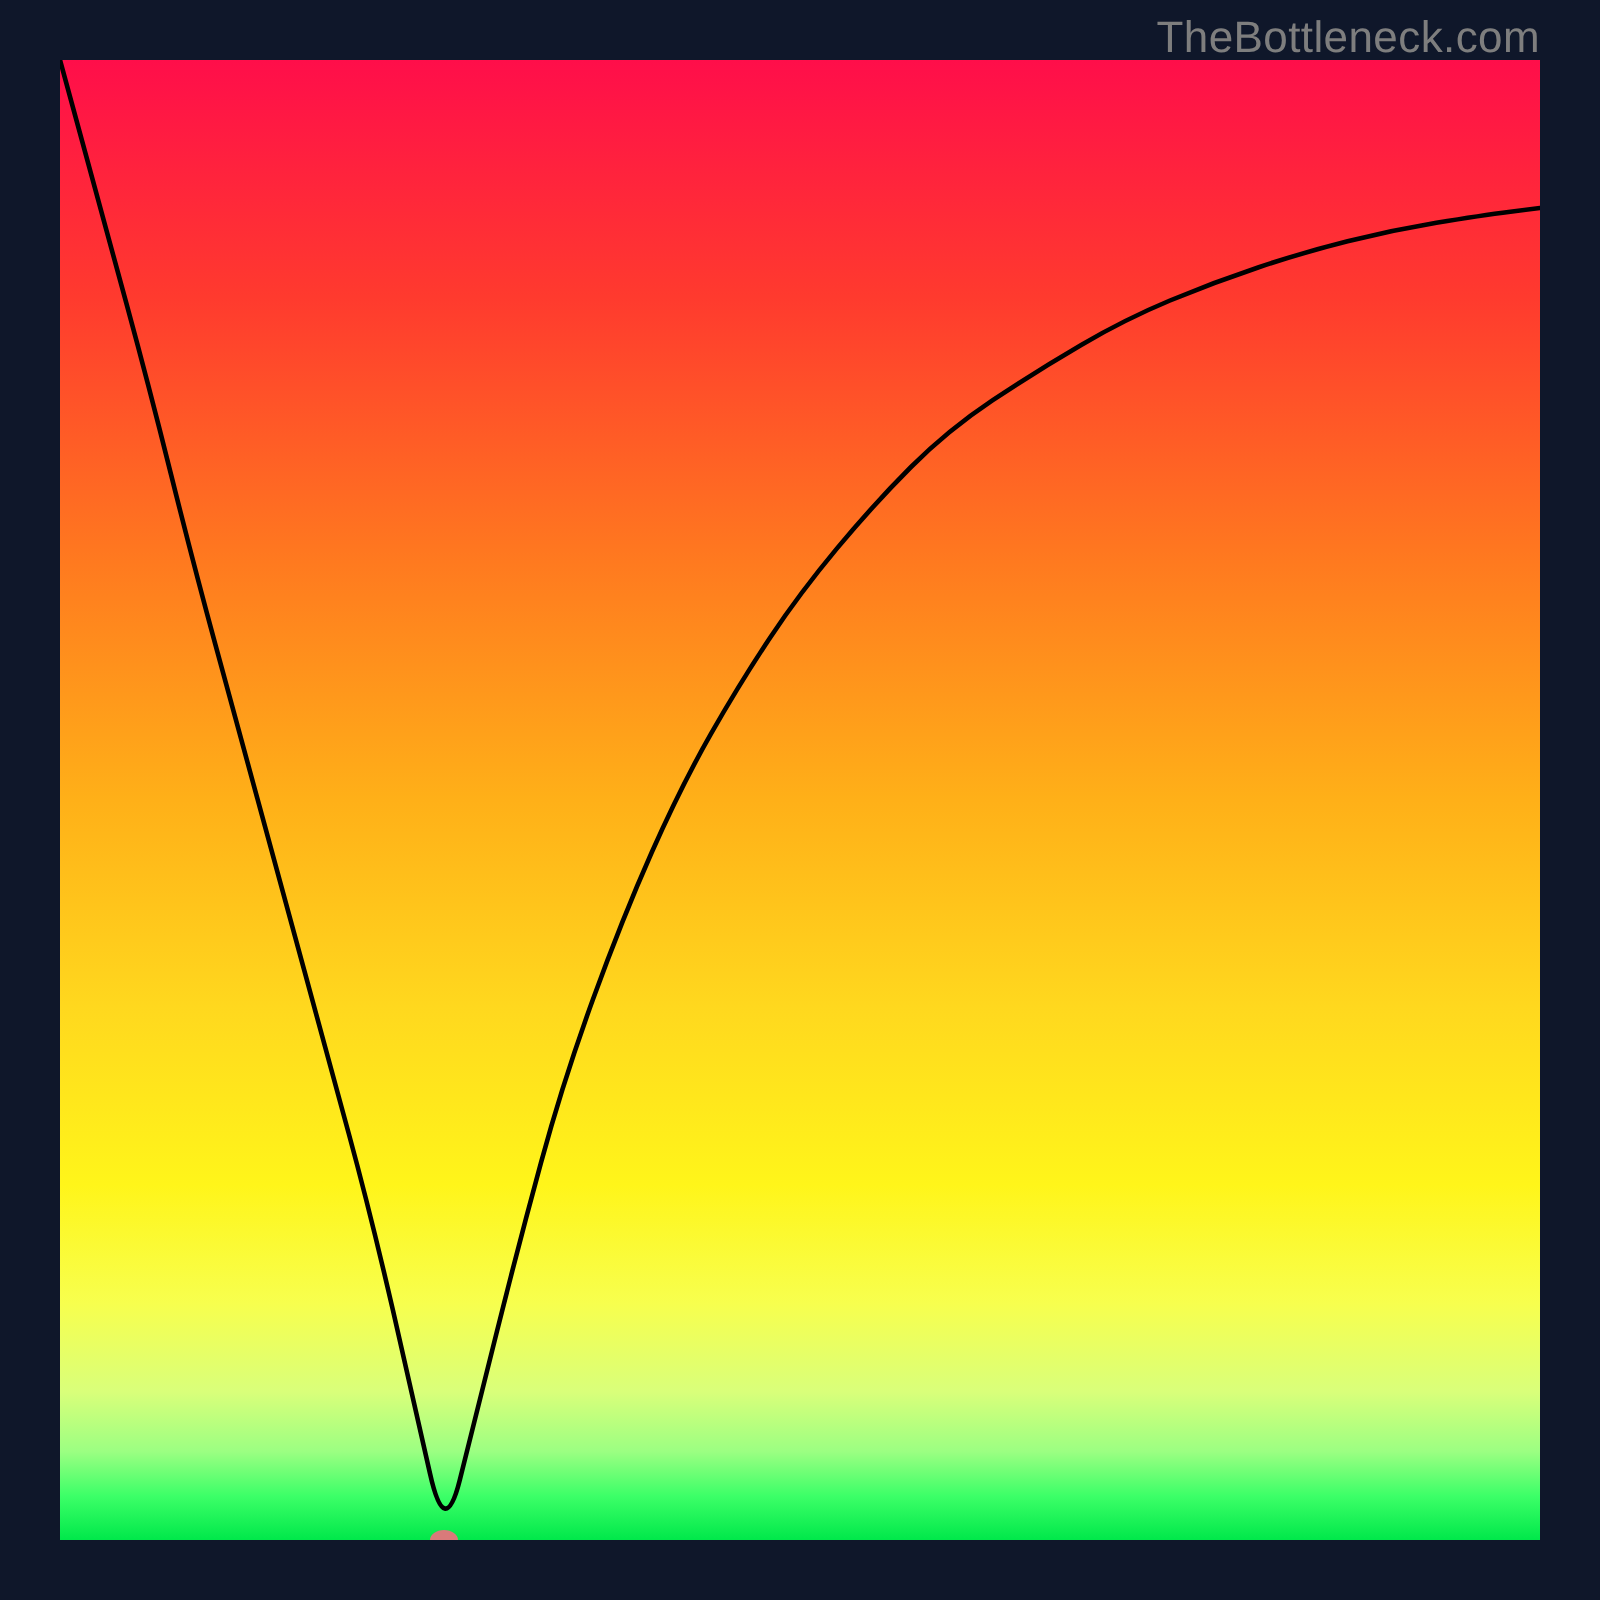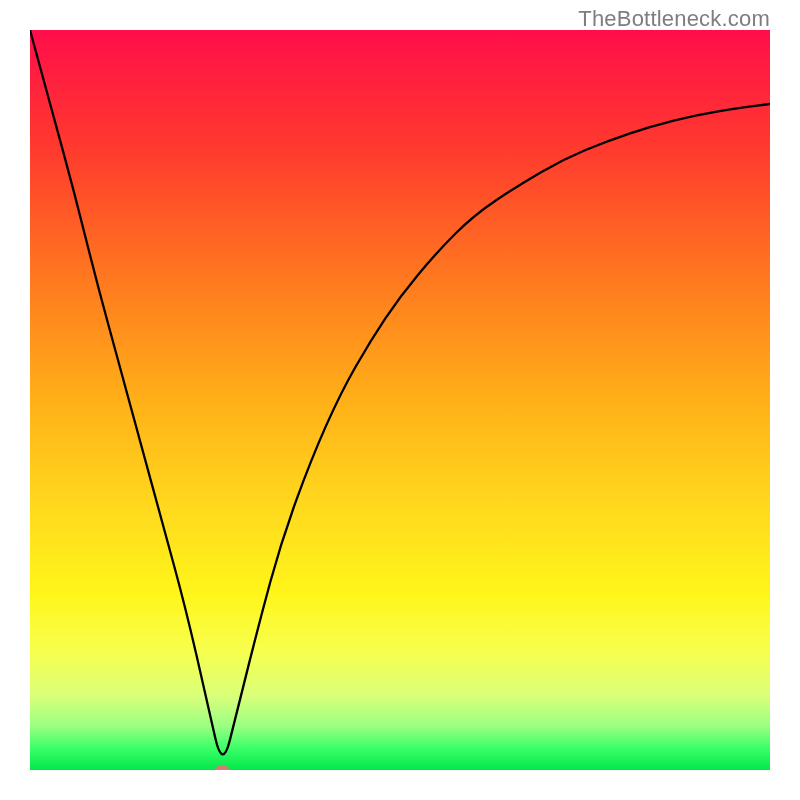--- a/index.html
+++ b/index.html
@@ -8,21 +8,21 @@
     width: 800px;
     height: 800px;
     background: #000;
     font-family: Arial, Helvetica, sans-serif;
     overflow: hidden;
   }
   .frame {
     position: relative;
     width: 800px;
     height: 800px;
-    background: #ffffff;
+    background: #0f172a;
   }
   .plot-area {
     position: absolute;
     left: 30px;
     top: 30px;
     width: 740px;
     height: 740px;
     overflow: hidden;
     background: linear-gradient(to bottom,
       #ff0e4a 0%,

